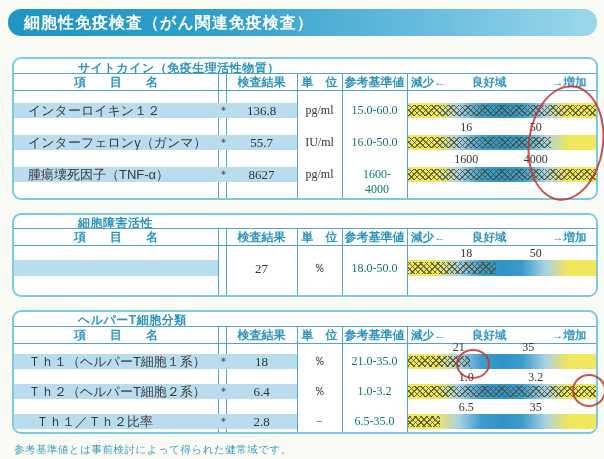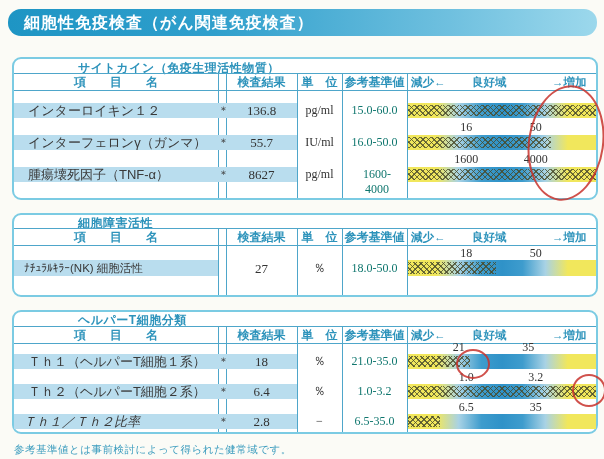--- a/index.html
+++ b/index.html
@@ -125,21 +125,20 @@
   <div class="abs graph-hdr" style="left:472px;top:230px;">良好域</div>
   <div class="abs graph-hdr" style="left:552px;top:230px;">→増加</div>
   <div class="abs hline" style="left:14px;top:245px;width:582px;"></div>
   <div class="abs vline" style="left:218px;top:228px;height:67px;"></div>
   <div class="abs vline" style="left:226px;top:228px;height:67px;"></div>
   <div class="abs vline" style="left:297px;top:228px;height:67px;"></div>
   <div class="abs vline" style="left:342px;top:228px;height:67px;"></div>
   <div class="abs vline" style="left:407px;top:228px;height:67px;"></div>
 
   <div class="abs band" style="left:14px;top:260px;width:204px;height:16px;"></div>
-  <div class="abs name name-s" style="left:24px;top:261px;">ﾅﾁｭﾗﾙｷﾗｰ(NK) 細胞活性</div>
   <div class="abs cellnum" style="left:226px;top:261px;width:71px;">27</div>
   <div class="abs unit" style="left:297px;top:261px;width:45px;">％</div>
   <div class="abs ref" style="left:342px;top:261px;width:65px;">18.0-50.0</div>
   <div class="abs scale" style="left:408px;top:247px;width:188px;">
     <span class="lo">18</span>
     <span class="hi">50</span>
   </div>
   <div class="abs bar" style="left:408px;top:260px;width:188px;height:16px;">
     <div class="hatch" style="width:47%;"></div>
   </div>
@@ -183,21 +182,21 @@
   <div class="abs ref" style="left:342px;top:384px;width:65px;">1.0-3.2</div>
   <div class="abs scale" style="left:408px;top:371px;width:188px;">
     <span class="lo">1.0</span>
     <span class="hi">3.2</span>
   </div>
   <div class="abs bar" style="left:408px;top:384px;width:188px;">
     <div class="hatch" style="width:100%;"></div>
   </div>
 
   <div class="abs band" style="left:14px;top:414px;width:283px;height:15px;"></div>
-  <div class="abs name" style="left:23px;top:414px;font-style:italic;">Ｔｈ１／Ｔｈ２比率</div>
+  <div class="abs name" style="left:36px;top:414px;">Ｔｈ１／Ｔｈ２比率</div>
   <div class="abs flag" style="left:218px;top:414px;width:8px;">＊</div>
   <div class="abs cellnum" style="left:226px;top:414px;width:71px;">2.8</div>
   <div class="abs unit" style="left:297px;top:414px;width:45px;">−</div>
   <div class="abs ref" style="left:342px;top:414px;width:65px;">6.5-35.0</div>
   <div class="abs scale" style="left:408px;top:401px;width:188px;">
     <span class="lo">6.5</span>
     <span class="hi">35</span>
   </div>
   <div class="abs bar" style="left:408px;top:414px;width:188px;">
     <div class="hatch" style="width:17%;"></div>

